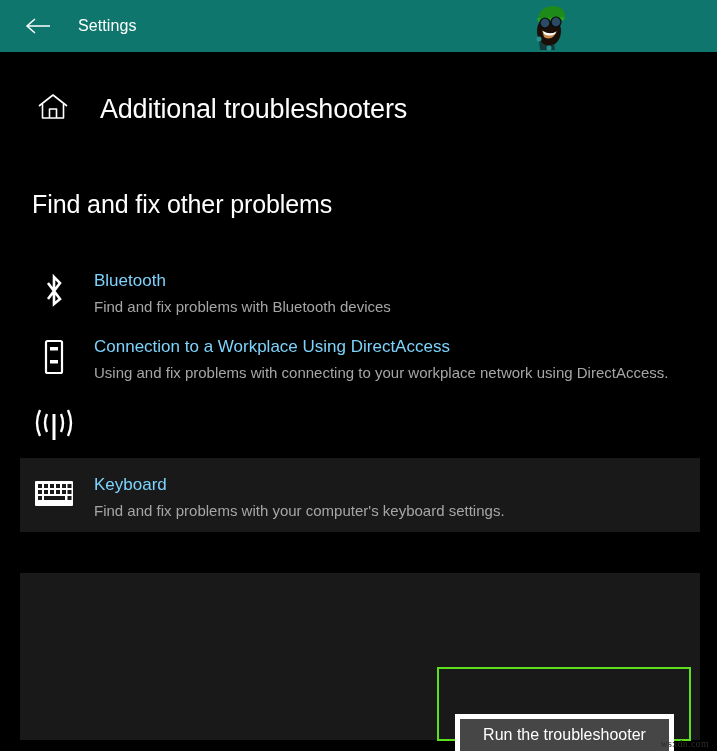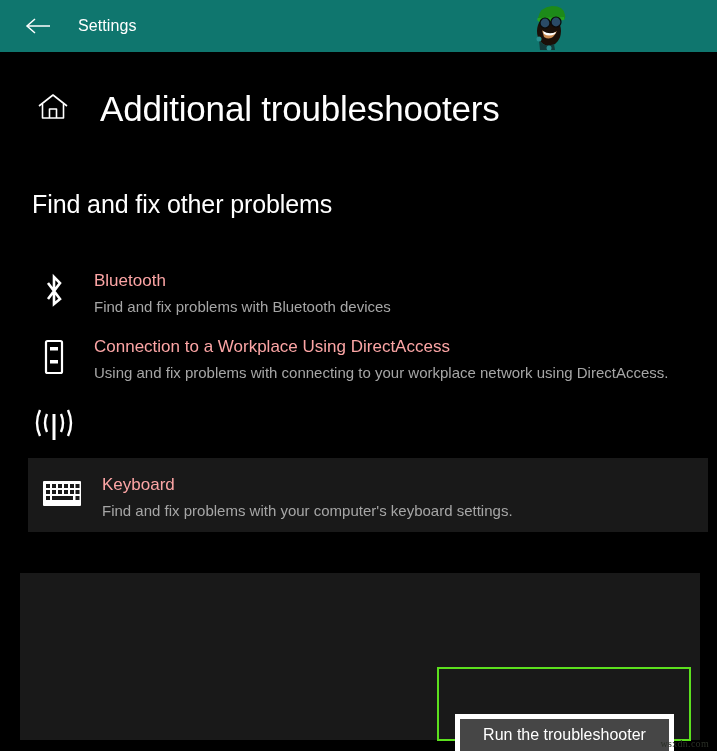--- a/index.html
+++ b/index.html
@@ -63,21 +63,21 @@
   }
   .home-icon-wrap {
     width: 38px;
     height: 38px;
     margin-left: 34px;
     display: flex;
     align-items: center;
     justify-content: center;
   }
   .page-title {
-    font-size: 35px;
+    font-size: 27px;
     font-weight: 300;
     color: #ffffff;
     margin-left: 28px;
     letter-spacing: -0.2px;
     white-space: nowrap;
   }
 
   
   .section-heading {
     position: absolute;
@@ -97,21 +97,21 @@
     width: 717px;
   }
   .ts-item {
     position: relative;
     display: flex;
     align-items: flex-start;
     padding: 8px 0 10px 0;
   }
   .ts-item.highlighted {
     background: #191919;
-    margin-left: 28px;
+    margin-left: 20px;
     width: 680px;
     padding-top: 16px;
   }
   .ts-icon {
     width: 44px;
     min-width: 44px;
     height: 44px;
     margin-left: 32px;
     display: flex;
     align-items: flex-start;
@@ -121,21 +121,21 @@
   .ts-item.highlighted .ts-icon {
     margin-left: 12px;
   }
   .ts-text {
     margin-left: 18px;
     padding-right: 18px;
   }
   .ts-name {
     font-size: 17px;
     font-weight: 400;
-    color: #fca5a5;
+    color: #7dd3fc;
     line-height: 22px;
     margin-bottom: 3px;
   }
   .ts-desc {
     font-size: 15px;
     font-weight: 400;
     color: #a6a6a6;
     line-height: 23px;
     max-width: 600px;
   }

